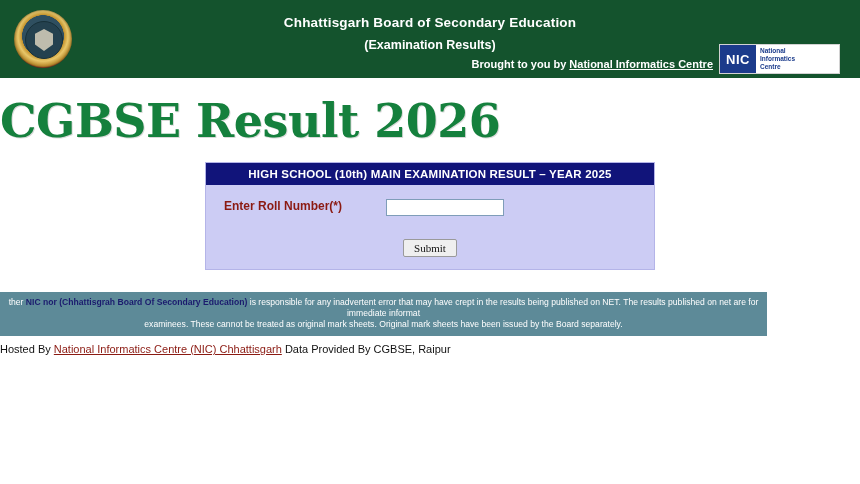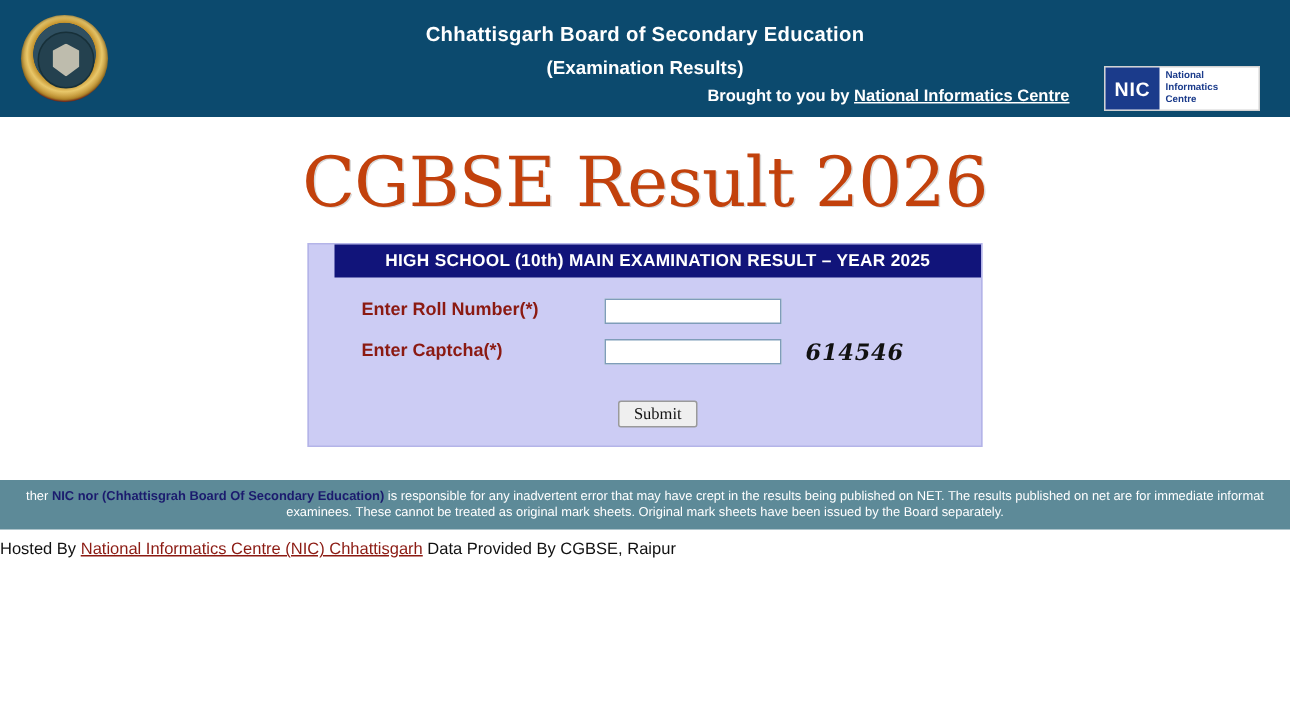--- a/index.html
+++ b/index.html
@@ -13,21 +13,21 @@
     font-family: "Liberation Sans", sans-serif;
     overflow: hidden;
     position: relative;
   }
 
   
   .header {
     position: relative;
     width: 860px;
     height: 78px;
-    background: #0c4a6e;
+    background: #14532d;
     box-sizing: border-box;
   }
   .header-titles {
     padding-top: 14px;
     text-align: center;
   }
   .header-title {
     color: #ffffff;
     font-size: 13.5px;
     font-weight: bold;
@@ -87,21 +87,21 @@
     background: #d9d2bd;
     clip-path: polygon(50% 0%, 100% 22%, 100% 70%, 50% 100%, 0% 70%, 0% 22%);
     opacity: 0.85;
   }
 
   
   .nic-logo {
     position: absolute;
     right: 20px;
     bottom: 4px;
-    width: 104px;
+    width: 121px;
     height: 30px;
     background: #ffffff;
     border: 1px solid #d2d2d2;
     display: flex;
     align-items: center;
     box-sizing: border-box;
   }
   .nic-logo .nic-mark {
     width: 36px;
     height: 28px;
@@ -117,38 +117,36 @@
   .nic-logo .nic-text {
     padding-left: 4px;
     font-size: 6.5px;
     line-height: 8px;
     color: #1b3b8b;
     font-weight: bold;
   }
 
   
   .page-title {
-    text-align: center;
-    color: #c2410c;
+    color: #15803d;
     font-family: "DejaVu Serif", serif;
-    font-weight: normal;
+    font-weight: bold;
     font-size: 46px;
     letter-spacing: -0.5px;
     margin-top: 16px;
     margin-bottom: 0;
     text-shadow: 1px 1px 0 rgba(0,0,0,0.15);
   }
 
   .form-panel {
     width: 450px;
     margin: 14px auto 0 auto;
     background: #ccccf4;
     border: 1px solid #b4b4e8;
     box-sizing: border-box;
-    padding-left: 17px;
   }
   .panel-head {
     background: #11147a;
     color: #ffffff;
     text-align: center;
     font-size: 11.5px;
     font-weight: bold;
     padding: 5px 0 5px 0;
     letter-spacing: 0.2px;
   }
@@ -197,21 +195,21 @@
     background: #efefef;
     border: 1px solid #9a9a9a;
     border-radius: 2px;
     color: #111111;
     cursor: pointer;
   }
 
   
   .disclaimer {
     margin-top: 22px;
-    width: 860px;
+    width: 767px;
     background: #5d8a98;
     color: #ffffff;
     font-size: 8.6px;
     line-height: 11px;
     text-align: center;
     padding: 5px 0 6px 0;
     box-sizing: border-box;
   }
   .disclaimer b { color: #1b1b6e; }
   .disclaimer .line2 { display: block; }
@@ -261,25 +259,20 @@
 <div class="form-panel">
   <div class="panel-head">HIGH SCHOOL (10th)  MAIN  EXAMINATION RESULT – YEAR 2025</div>
 
   <div class="form-rows">
 
     <div class="form-row">
       <div class="form-label">Enter Roll Number(*)</div>
       <input class="form-input" type="text" placeholder="" style="">
     </div>
 
-    <div class="form-row">
-      <div class="form-label">Enter Captcha(*)</div>
-      <input class="form-input" type="text" placeholder="" style="">
-      <span class="captcha-text">614546</span>
-    </div>
 
   </div>
 
   <div class="submit-row">
     <button class="submit-button">Submit</button>
   </div>
 </div>
 
 <div class="disclaimer">
   <span>ther <b>NIC nor (Chhattisgrah Board Of Secondary Education)</b> is responsible for any inadvertent error that may have crept in the results being published on NET. The results published on net are for immediate informat</span>

